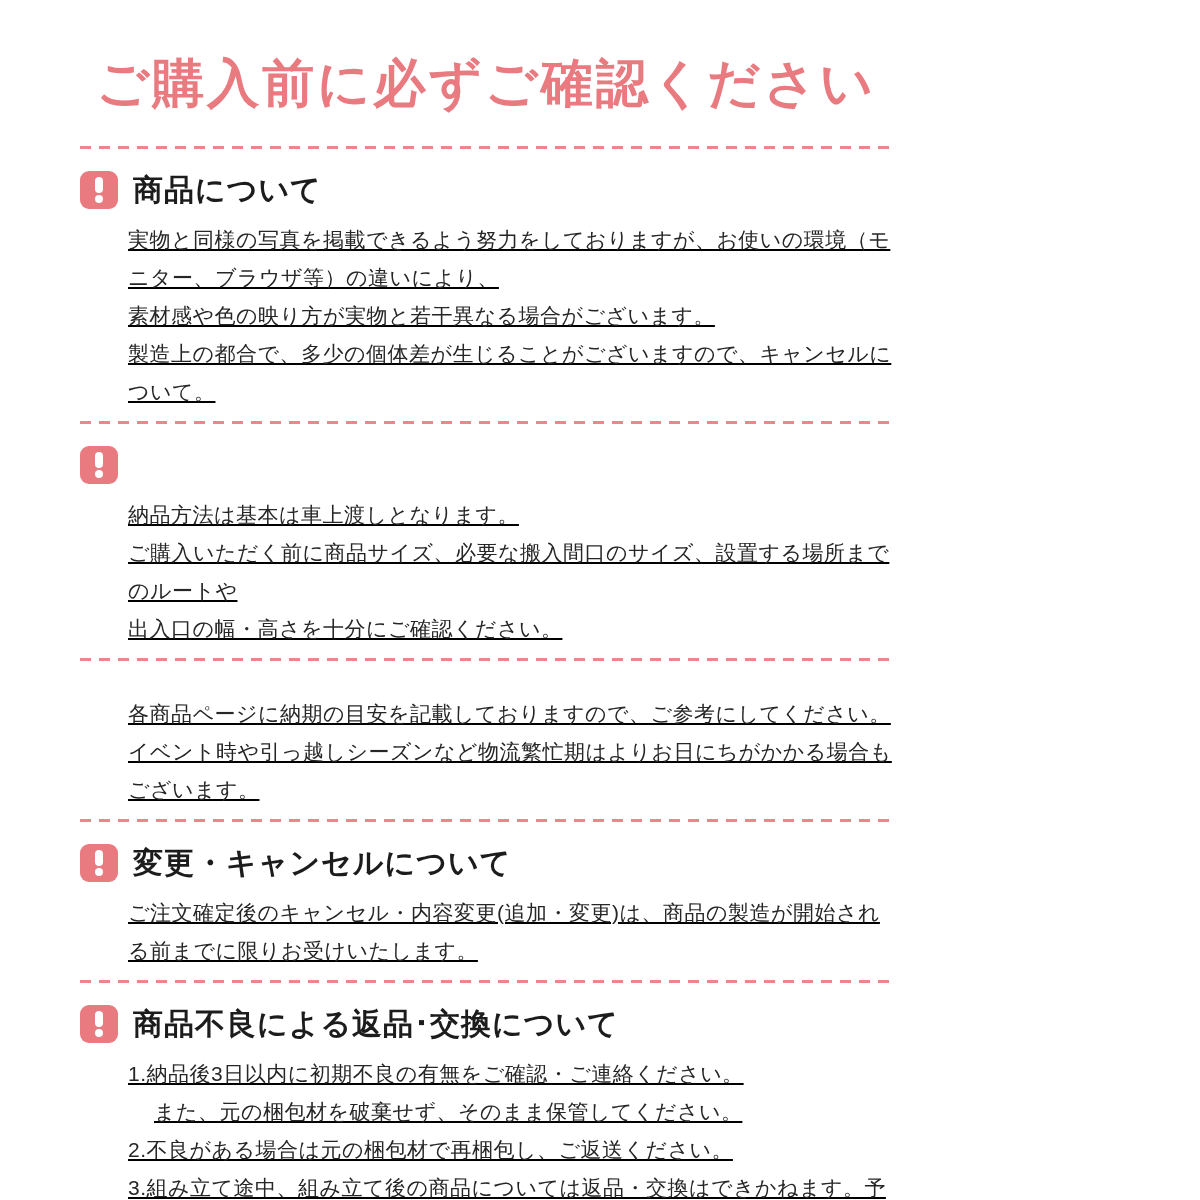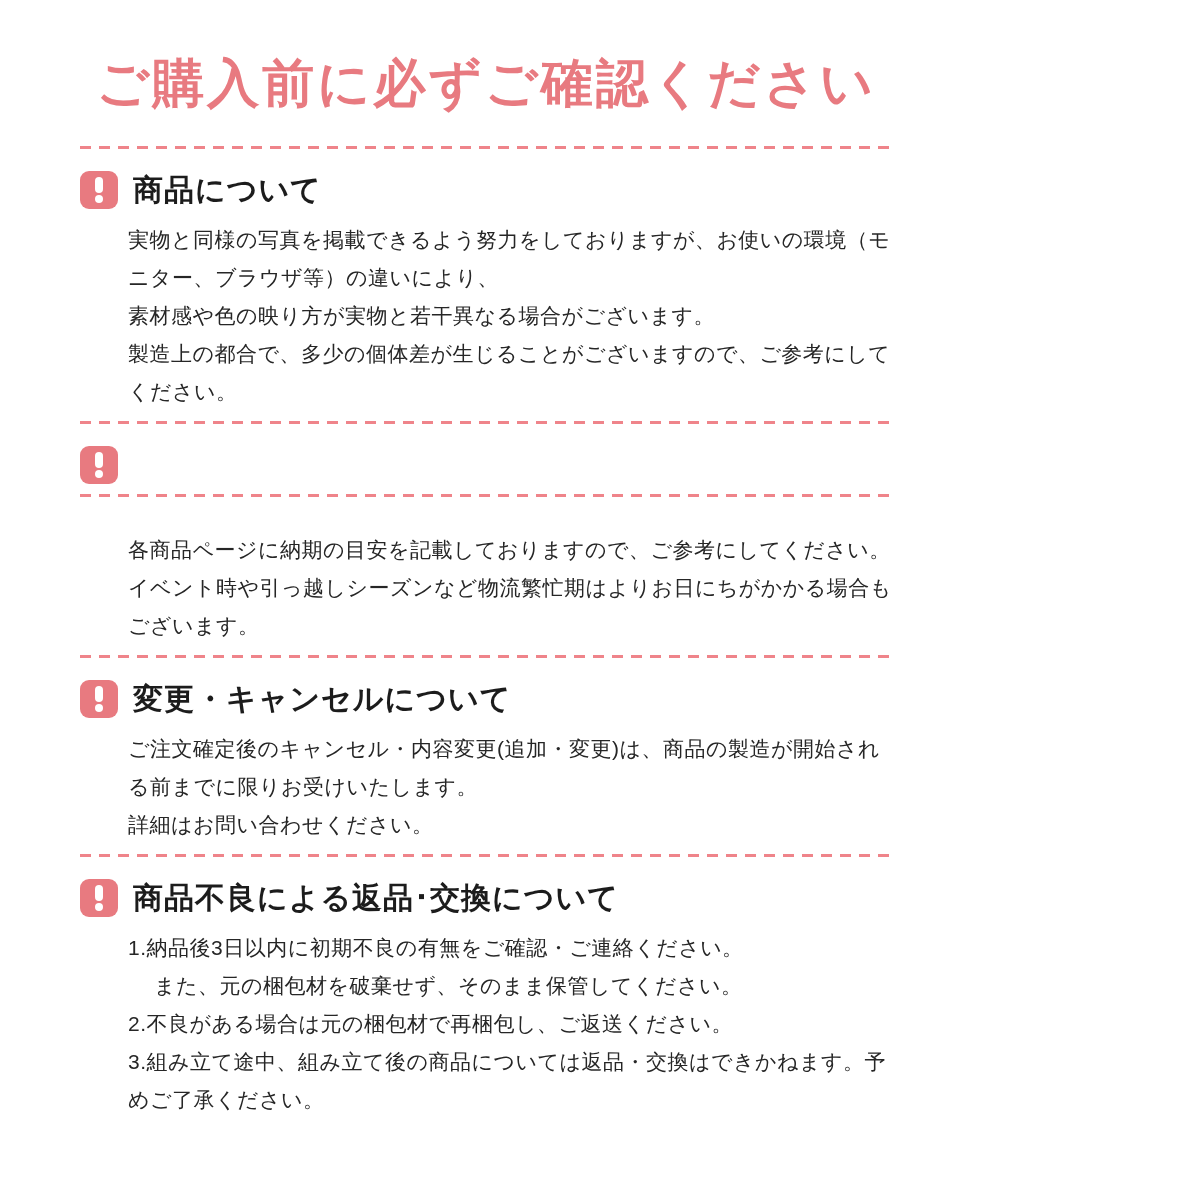--- a/index.html
+++ b/index.html
@@ -57,21 +57,21 @@
     border-radius: 50%;
     background: #ffffff;
   }
   .sec-title {
     font-size: 30px;
     font-weight: 700;
     color: #1c1c1c;
     letter-spacing: 1px;
     line-height: 1.25;
   }
-  .sec-body { margin: 12px 0 0 48px; }
+  .sec-body { margin: 12px 0 0 48px; text-decoration: underline; }
   .line {
     margin: 0;
     font-size: 21px;
     line-height: 38px;
     color: #262626;
     letter-spacing: 0.5px;
   }
   .line.cont { padding-left: 26px; }
 </style>
 </head>
@@ -87,32 +87,37 @@
     <div class="sec-head">
       <span class="alert-icon">
           <span class="bar"></span>
           <span class="dot"></span>
         </span>
       <span class="sec-title">商品について</span>
     </div>
     <div class="sec-body">
       <p class="line">実物と同様の写真を掲載できるよう努力をしておりますが、お使いの環境（モニター、ブラウザ等）の違いにより、</p>
       <p class="line">素材感や色の映り方が実物と若干異なる場合がございます。</p>
-      <p class="line">製造上の都合で、多少の個体差が生じることがございますので、ご参考にしてください。</p>
+      <p class="line">製造上の都合で、多少の個体差が生じることがございますので、キャンセルについて。</p>
     </div>
   </div>
 
   <div class="divider"></div>
 
   <div class="section">
     <div class="sec-head">
       <span class="alert-icon">
           <span class="bar"></span>
           <span class="dot"></span>
         </span>
+    </div>
+    <div class="sec-body">
+      <p class="line">納品方法は基本は車上渡しとなります。</p>
+      <p class="line">ご購入いただく前に商品サイズ、必要な搬入間口のサイズ、設置する場所までのルートや</p>
+      <p class="line">出入口の幅・高さを十分にご確認ください。</p>
     </div>
   </div>
 
   <div class="divider"></div>
 
   <div class="section">
     <div class="sec-body">
       <p class="line">各商品ページに納期の目安を記載しておりますので、ご参考にしてください。</p>
       <p class="line">イベント時や引っ越しシーズンなど物流繁忙期はよりお日にちがかかる場合もございます。</p>
     </div>
@@ -123,21 +128,20 @@
   <div class="section">
     <div class="sec-head">
       <span class="alert-icon">
           <span class="bar"></span>
           <span class="dot"></span>
         </span>
       <span class="sec-title">変更・キャンセルについて</span>
     </div>
     <div class="sec-body">
       <p class="line">ご注文確定後のキャンセル・内容変更(追加・変更)は、商品の製造が開始される前までに限りお受けいたします。</p>
-      <p class="line">詳細はお問い合わせください。</p>
     </div>
   </div>
 
   <div class="divider"></div>
 
   <div class="section">
     <div class="sec-head">
       <span class="alert-icon">
           <span class="bar"></span>
           <span class="dot"></span>

